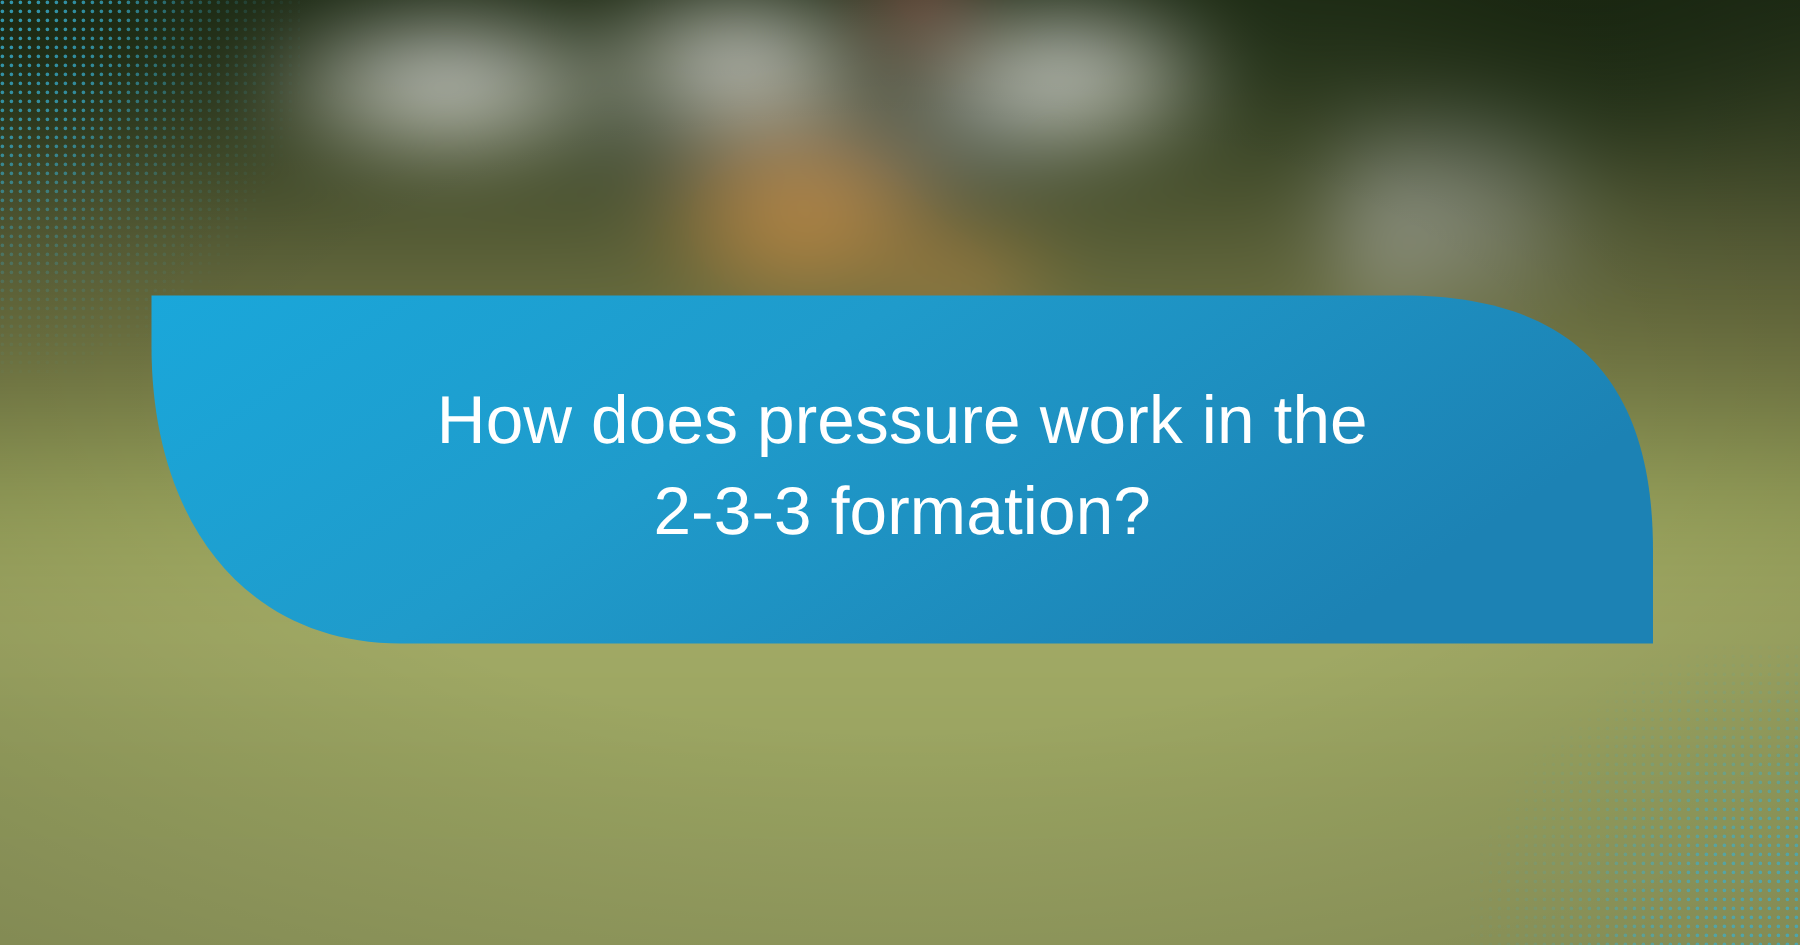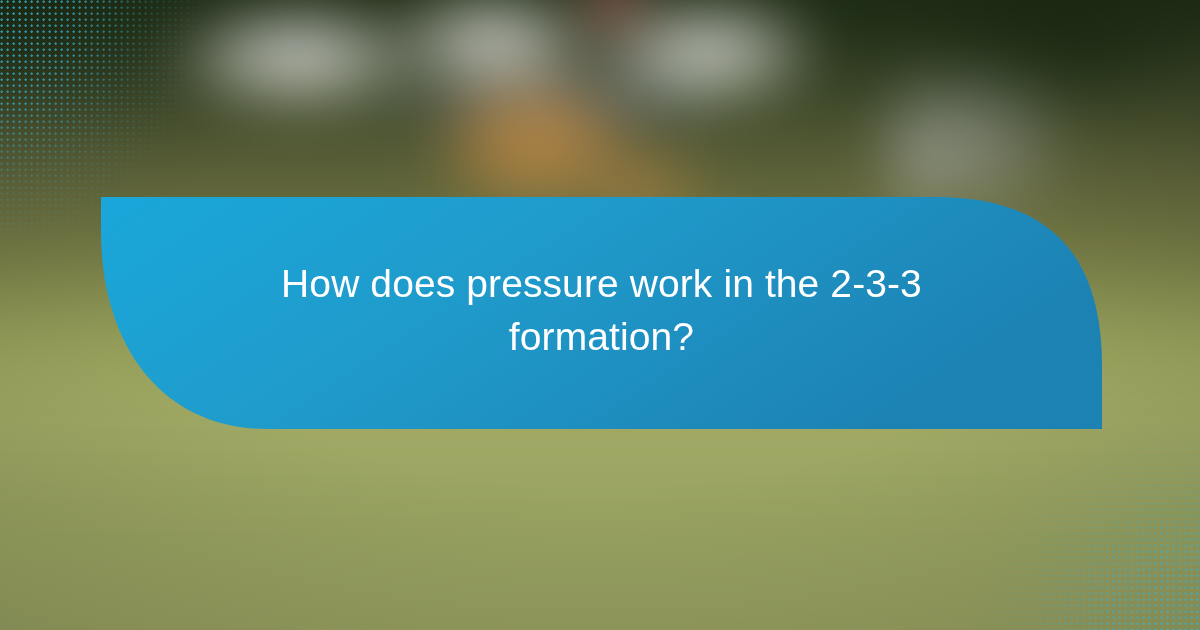--- a/index.html
+++ b/index.html
@@ -101,21 +101,21 @@
   .question-card svg { display:block; width:100%; height:100%; overflow:visible; }
 
   .card-text {
     position:absolute;
     left:0; top:0; width:100%; height:100%;
     display:flex; align-items:center; justify-content:center;
     padding:0 90px 6px 90px;
   }
   .card-text h1 {
     font-family:"Liberation Sans", sans-serif;
-    font-size:39px;
+    font-size:45px;
     font-weight:400;
     line-height:1.36;
     color:#ffffff;
     text-align:center;
     letter-spacing:.1px;
     max-width:660px;
   }
 </style>
 </head>
 <body>

